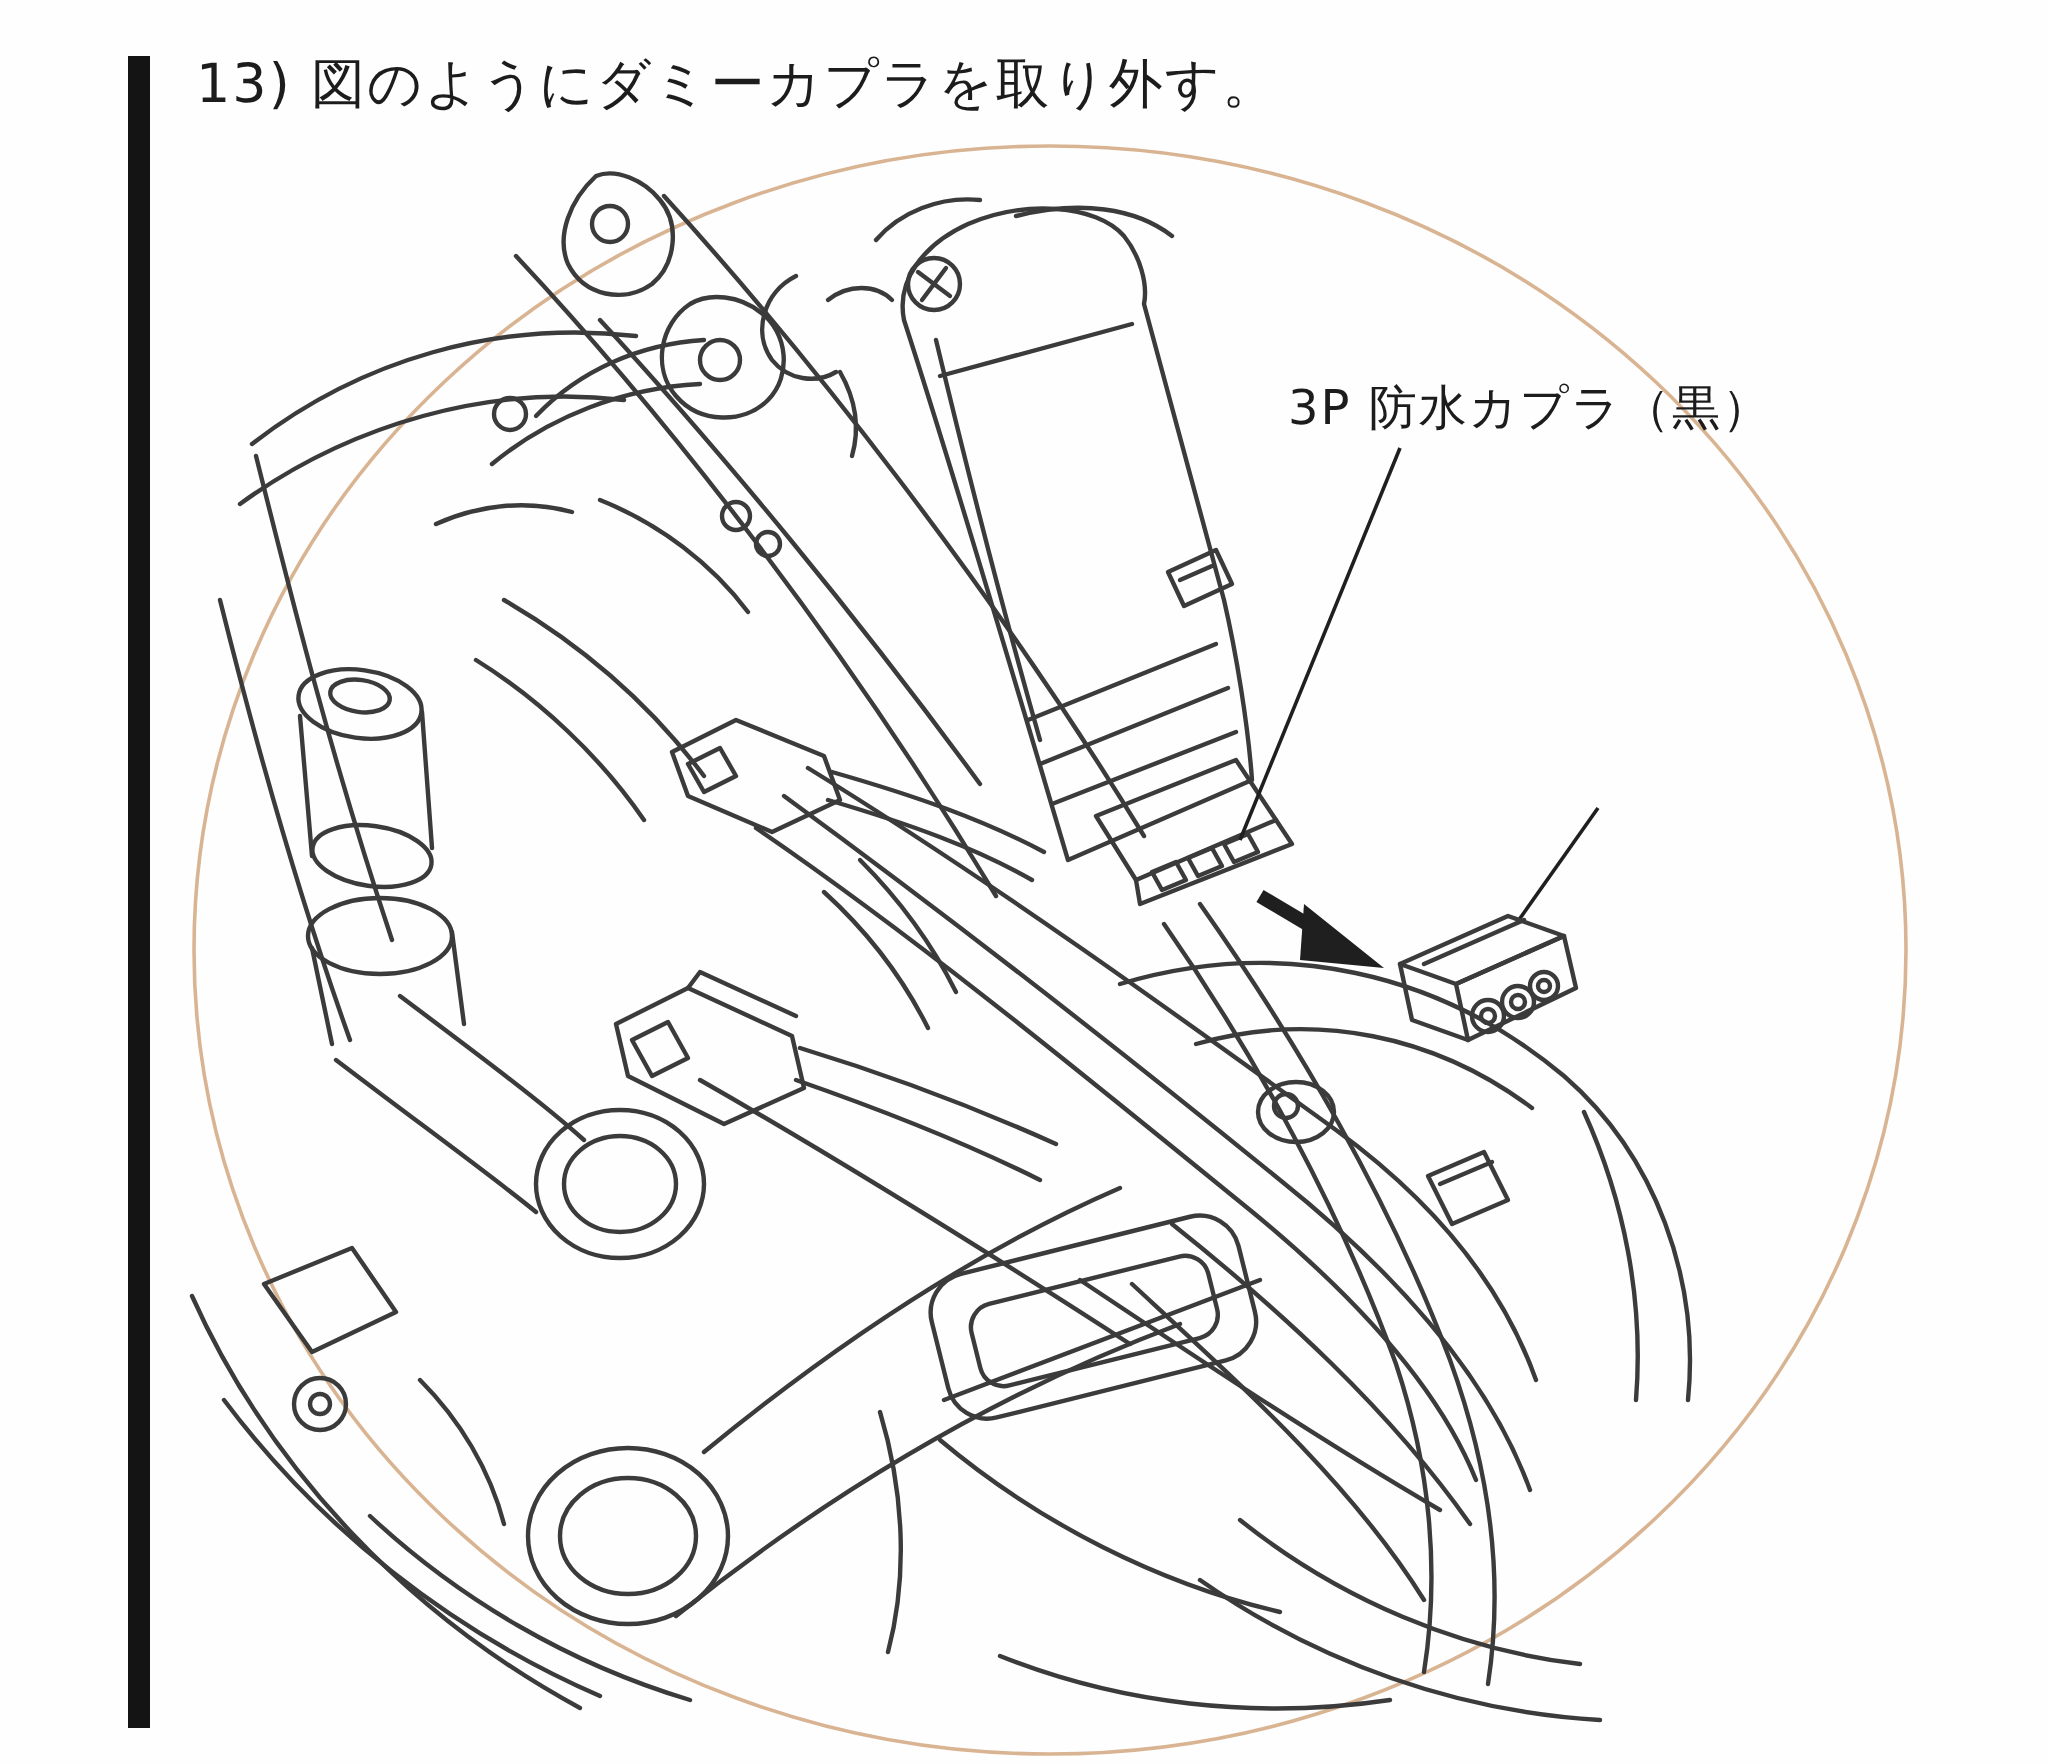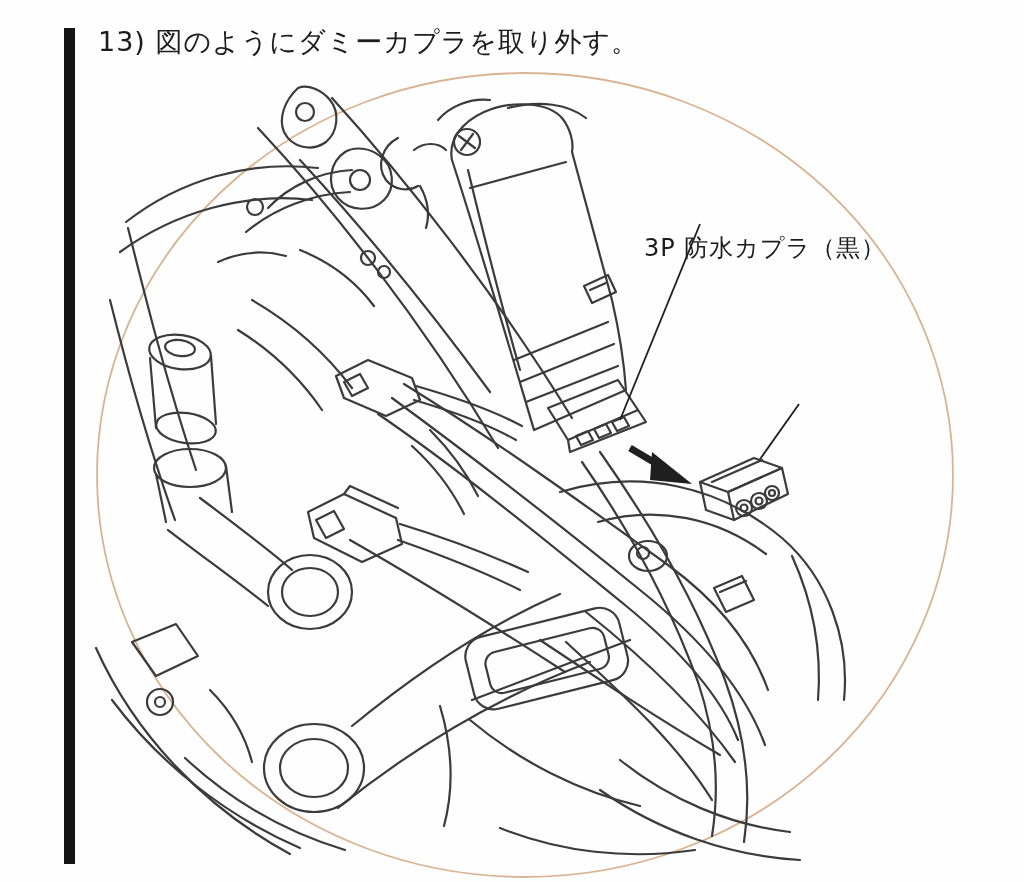--- a/index.html
+++ b/index.html
@@ -1,21 +1,21 @@
 <!DOCTYPE html>
 <html><head>
 <meta charset="utf-8">
 <style>
   html,body{margin:0;padding:0;background:#ffffff;}
   body{width:1024px;height:882px;overflow:hidden;
        font-family:"DejaVu Sans","Liberation Sans",sans-serif;color:#1c1c1c;}
   .page{position:relative;width:1024px;height:882px;background:#fefefe;}
   .sidebar-rule{position:absolute;left:64px;top:28px;width:11px;height:836px;background:#141414;}
   .step-text{position:absolute;left:98px;top:24px;font-size:27px;letter-spacing:1px;white-space:nowrap;}
-  .fig-label{position:absolute;font-size:24px;letter-spacing:1px;white-space:nowrap;margin-top:44px;}
+  .fig-label{position:absolute;font-size:24px;letter-spacing:1px;white-space:nowrap;}
   .lbl-coupler{left:644px;top:188px;}
   .lbl-dummy{left:737px;top:344px;line-height:37px;}
   svg{position:absolute;left:0;top:0;}
   .ln{fill:none;stroke:#3b3b3b;stroke-width:2.2;stroke-linecap:round;stroke-linejoin:round;}
   .faint{fill:none;stroke:#d9b493;stroke-width:1.8;}
   .leader{fill:none;stroke:#1f1f1f;stroke-width:1.8;}
   .arrow-shaft{fill:none;stroke:#1f1f1f;stroke-width:7;stroke-linecap:butt;}
   .arrow-head{fill:#1f1f1f;stroke:none;}
 </style>
 </head>

